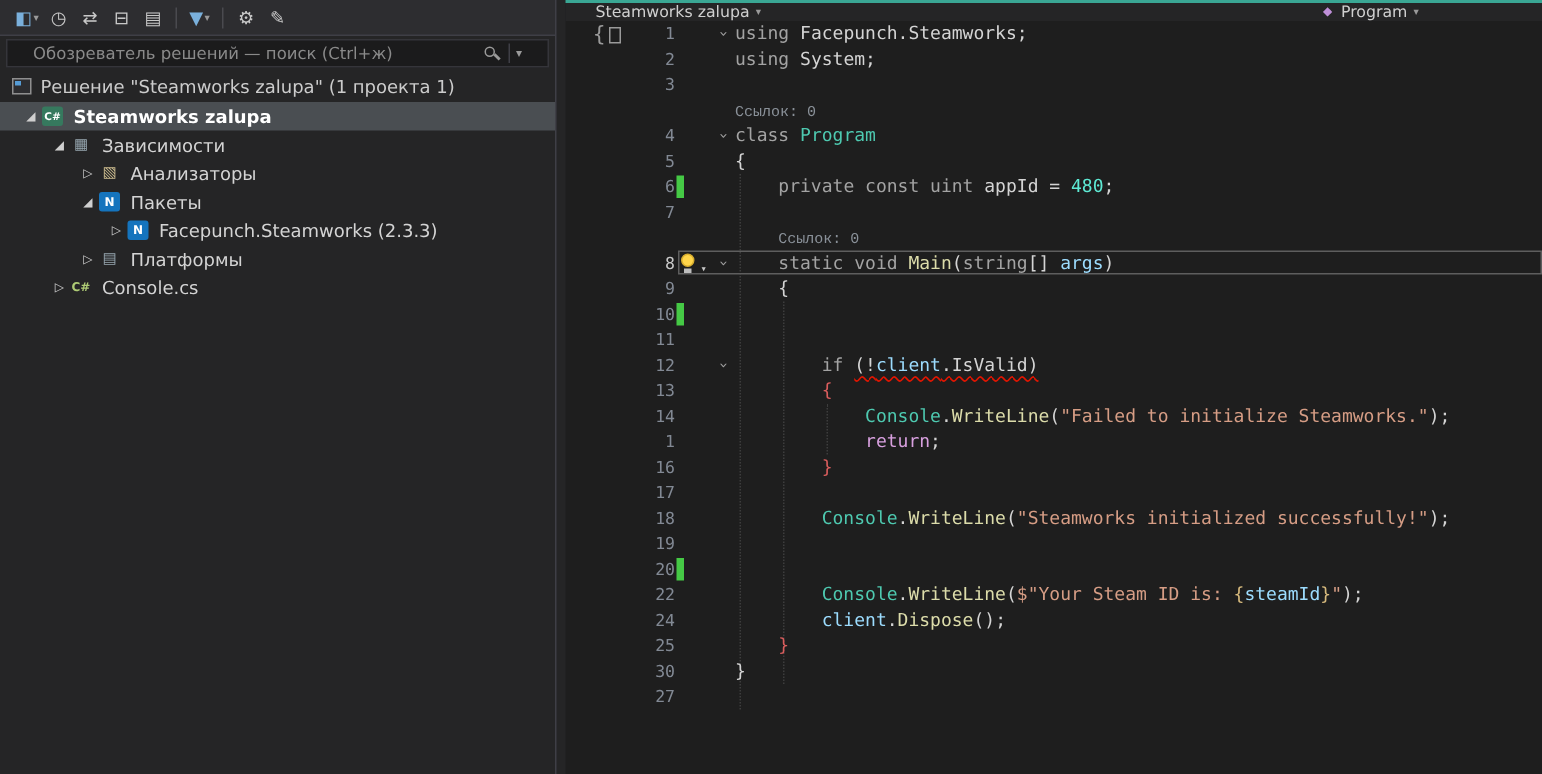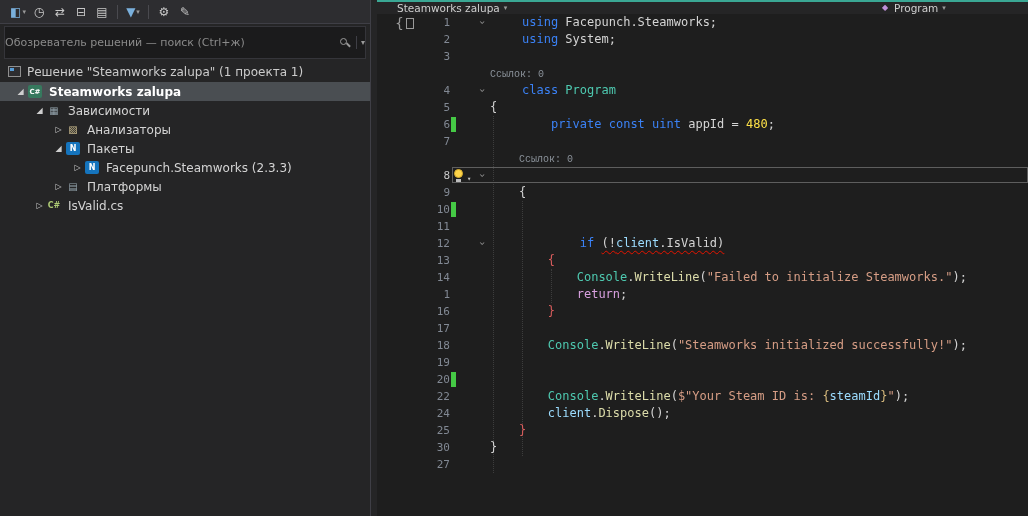--- a/index.html
+++ b/index.html
@@ -10,22 +10,22 @@
   
   .explorer { position:absolute; left:0; top:0; width:371px; height:516px;
               background:#252526; border-right:1px solid #3f3f46; }
   .tbar { height:24px; display:flex; align-items:center; padding-left:8px; gap:1px;
           background:#2d2d30; border-bottom:1px solid #3f3f46; }
   .tbtn { min-width:20px; height:18px; display:inline-flex; align-items:center; justify-content:center;
           color:#c8c8c8; font-size:12px; line-height:18px; }
   .tbtn .tdd { font-size:7px; color:#9a9a9a; margin-left:1px; }
   .tsep { width:1px; height:14px; background:#4a4a4f; margin:0 4px; }
 
-  .search { margin:2px 4px 0 4px; height:33px; background:#1b1b1c; border:1px solid #35353a;
-            display:flex; align-items:center; padding:0 0; }
+  .search { margin:2px 4px 0 4px; height:19px; background:#1b1b1c; border:1px solid #35353a;
+            display:flex; align-items:center; padding:0 17px; }
   .search .ph { flex:1; color:#8a8a8a; font-size:11px; white-space:nowrap; overflow:hidden; }
   .mag { position:relative; width:13px; height:13px; margin-right:3px; }
   .mag-c { position:absolute; left:2px; top:2px; width:7px; height:7px;
            border:1.5px solid #9a9a9a; border-radius:50%; }
   .mag-h { position:absolute; left:8px; top:8px; width:5px; height:1.5px;
            background:#9a9a9a; transform:rotate(45deg); }
   .svsep { width:1px; height:13px; background:#3f3f46; margin:0 4px 0 2px; }
   .sdd::before { content:"▾"; } .sdd { color:#9a9a9a; font-size:8px; }
 
   .solrow { height:19px; margin-top:3px; display:flex; align-items:center;
@@ -85,26 +85,26 @@
   .codetext { flex:1; white-space:pre; color:#d4d4d4; }
   .curbox { position:absolute; left:75px; right:0; top:0; height:16px; border:1px solid #5e5e5e; }
   .lens { color:#8a9199; font-size:10px; font-family:Liberation Mono, monospace; display:inline-block; }
   .bulb { position:absolute; left:77px; top:2px; width:24px; height:13px; }
   .bulb .b { position:absolute; left:0; top:0; width:9px; height:9px; border-radius:50%;
              background:#ffd54a; border:1px solid #d8ae2e; }
   .bulb .base { position:absolute; left:2px; top:10px; width:5px; height:3px; background:#bdbdbd; }
   .bulb .dd { position:absolute; left:13px; top:2px; color:#c8c8c8; font-size:7px; }
   .bulb .dd::before { content:"▾"; }
 
-  .t-kw { color:#3b82f6;margin-left:32px; }
+  .t-kw { color:#a3a3a3; }
   .t-ct { color:#d8a0df; }
   .t-ty { color:#4ec9b0; }
   .t-me { color:#dcdcaa; }
   .t-st { color:#d69d85; }
-  .t-nu { color:#fde047; }
+  .t-nu { color:#5eead4; }
   .t-lo { color:#9cdcfe; }
   .t-pl { color:#d4d4d4; }
   .t-op { color:#d4d4d4; }
   .t-br { color:#d95d5d; }
   .t-ib { color:#d7ba7d; }
   .t-e  { text-decoration:underline; text-decoration-style:wavy; text-decoration-color:#e51400;
           text-decoration-thickness:1px; text-underline-offset:3px; }
 </style>
 </head>
 <body>
@@ -169,21 +169,21 @@
           <span class="tlabel">Facepunch.Steamworks (2.3.3)</span>
         </div>
         <div class="trow" style="padding-left: 52px;">
           <span class="arrow">▷</span>
           <span class="ticon ic-platforms">▤</span>
           <span class="tlabel">Платформы</span>
         </div>
         <div class="trow" style="padding-left: 33px;">
           <span class="arrow">▷</span>
           <span class="ticon ic-csharp-file">C#</span>
-          <span class="tlabel">IsValid.cs</span>
+          <span class="tlabel">Console.cs</span>
         </div>
       </div>
   </aside>
 
   <main class="editor">
     <div class="navtop"></div>
 
     <div class="navbar">
       <span class="navitem navproj">
         <span>Steamworks zalupa</span>
@@ -263,20 +263,21 @@
           <span class="foldcol"></span>
           <span class="codetext"><span class="lens" style="margin-left: 28.88px;">Ссылок: 0</span></span>
         </div>
         <div class="row cur">
           <div class="curbox"></div>
           <span class="num">8</span>
           <span class="chgcol"></span>
           <span class="foldcol">
             <span class="fold"><span class="rot">›</span></span>
           </span>
+          <span class="codetext"><span class="t-pl">    </span><span class="t-kw">static void </span><span class="t-me">Main</span><span class="t-pl">(</span><span class="t-kw">string</span><span class="t-pl">[] </span><span class="t-lo">args</span><span class="t-pl">)</span></span>
           <span class="bulb">
             <span class="b"></span>
             <span class="base"></span>
             <span class="dd"></span>
           </span>
         </div>
         <div class="row">
           <span class="num">9</span>
           <span class="chgcol"></span>
           <span class="foldcol"></span>

